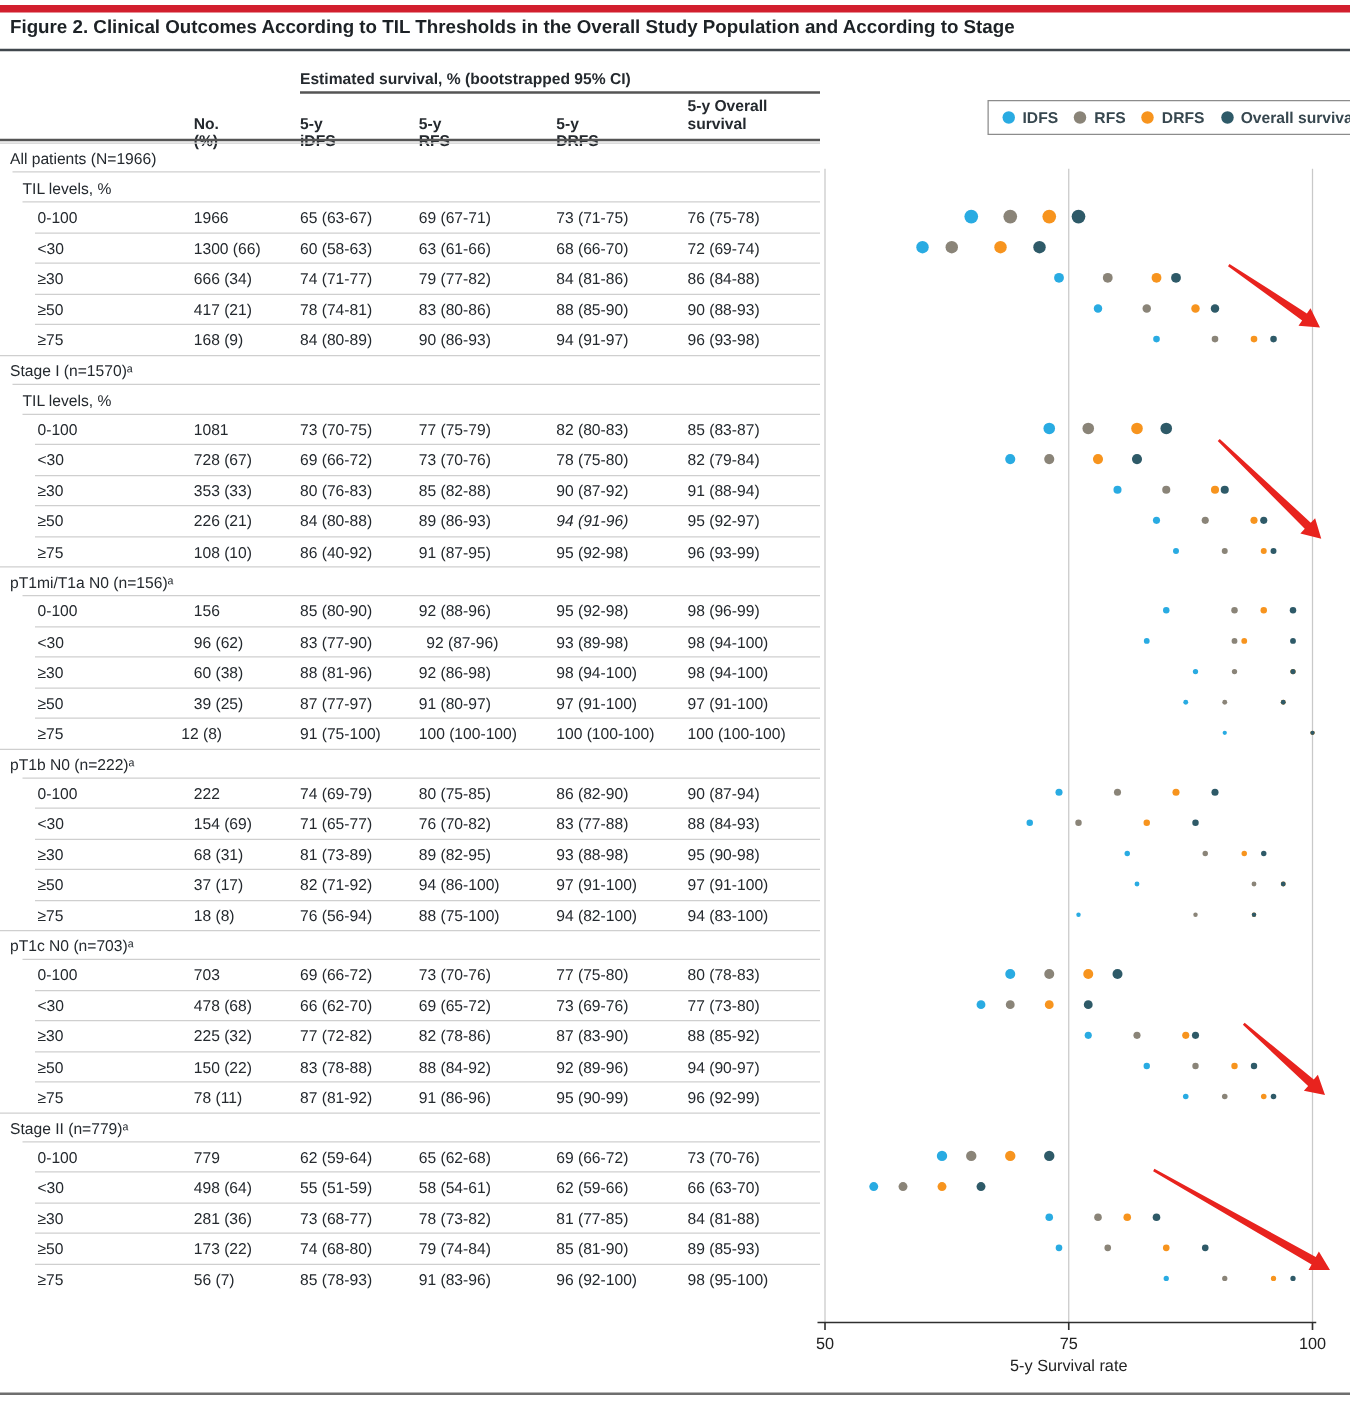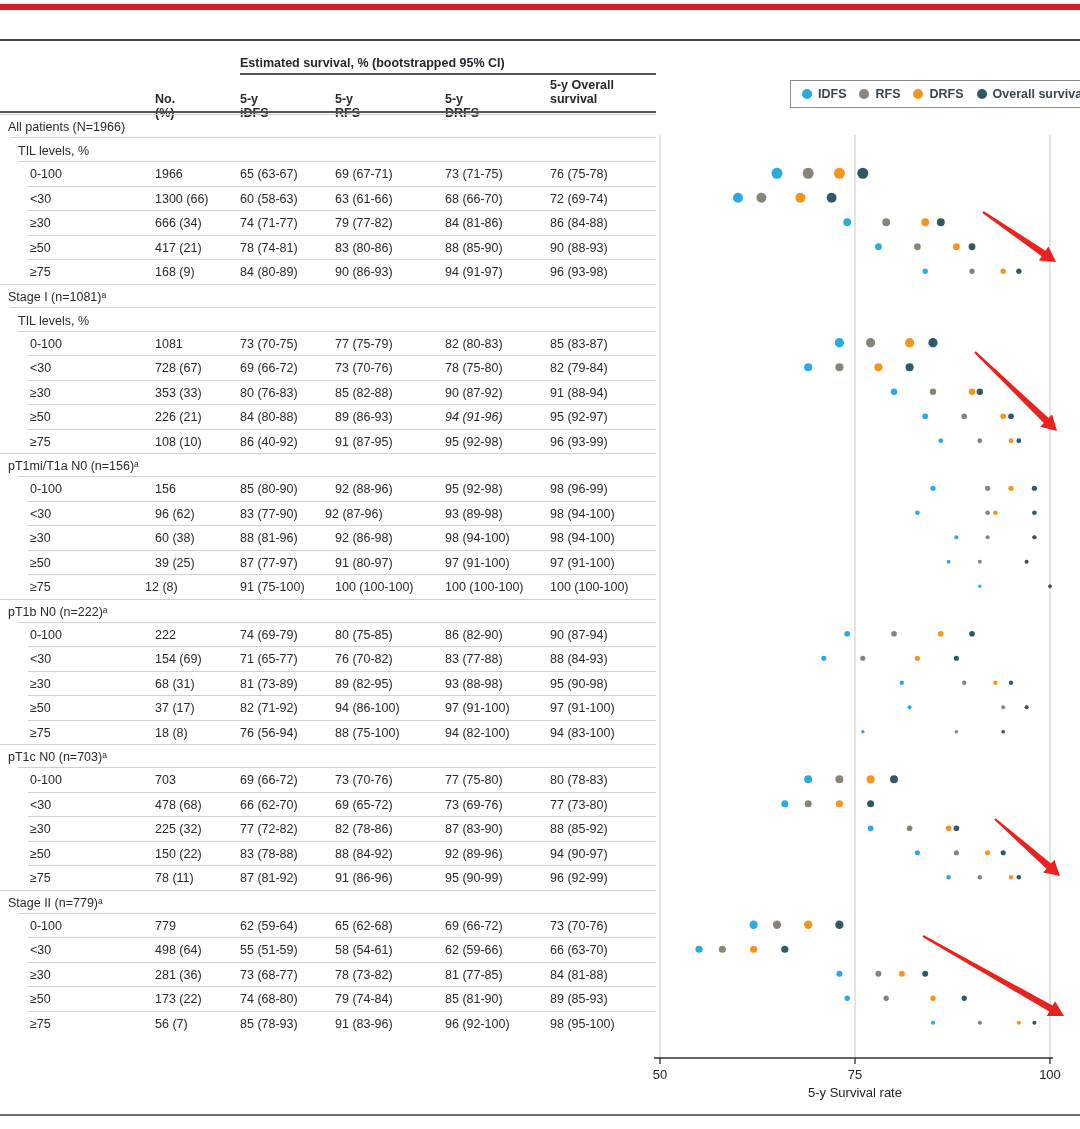--- a/index.html
+++ b/index.html
@@ -21,20 +21,21 @@
   .leg-item{display:inline-flex;align-items:center;gap:6px;font-size:12.5px;font-weight:700;color:#37474f;white-space:nowrap;}
   .leg-dot{width:10px;height:10px;border-radius:50%;display:inline-block;}
   svg text{font-family:"Liberation Sans",sans-serif;}
   #bottom-rule{left:0;top:1114px;width:1080px;height:1.5px;background:#6e6e6e;}
 </style>
 </head>
 <body>
 
 <div id="fig">
   <div id="top-bar" class="abs" style="background: rgb(210, 31, 46);"></div>
+  <div id="title" class="abs">Figure 2. Clinical Outcomes According to TIL Thresholds in the Overall Study Population and According to Stage</div>
   <div id="title-rule" class="abs"></div>
 
   <div id="span-header" class="abs">Estimated survival, % (bootstrapped 95% CI)</div>
   <div id="span-rule" class="abs"></div>
   <div id="col-headers" class="abs" style="left:0;top:0;">
       <div class="col-h abs" style="left: 155px; top: 92px;">No. (%)</div>
       <div class="col-h abs" style="left: 240px; top: 92px;">5-y iDFS</div>
       <div class="col-h abs" style="left: 335px; top: 92px;">5-y RFS</div>
       <div class="col-h abs" style="left: 445px; top: 92px;">5-y DRFS</div>
       <div class="col-h abs" style="left: 550px; top: 78px; width: 82px; white-space: normal;">5-y Overall survival</div>
@@ -77,21 +78,21 @@
         <div class="cell" style="left: 522px;">90 (88-93)</div>
       </div>
       <div class="abs row-line" style="left: 28px; top: 259px; width: 628px; height: 24.5px;">
         <div class="cell" style="left: 2px;">≥75</div>
         <div class="cell" style="left: 127px;">168 (9)</div>
         <div class="cell" style="left: 212px;">84 (80-89)</div>
         <div class="cell" style="left: 307px;">90 (86-93)</div>
         <div class="cell" style="left: 417px;">94 (91-97)</div>
         <div class="cell" style="left: 522px;">96 (93-98)</div>
       </div>
-      <div class="abs sec-h row-line" style="left: 0px; top: 283.5px; width: 656px; height: 23px; box-sizing: border-box; padding: 5px 0px 0px 8px;">Stage I (n=1081)ᵃ</div>
+      <div class="abs sec-h row-line" style="left: 0px; top: 283.5px; width: 656px; height: 23px; box-sizing: border-box; padding: 5px 0px 0px 8px;">Stage I (n=1570)ᵃ</div>
       <div class="abs sec-h row-line" style="left: 10px; top: 306.5px; width: 646px; height: 24px; box-sizing: border-box; padding: 6px 0px 0px 8px;">TIL levels, %</div>
       <div class="abs row-line" style="left: 18px; top: 330.5px; width: 638px; height: 24.5px;">
         <div class="cell" style="left: 12px;">0-100</div>
         <div class="cell" style="left: 137px;">1081</div>
         <div class="cell" style="left: 222px;">73 (70-75)</div>
         <div class="cell" style="left: 317px;">77 (75-79)</div>
         <div class="cell" style="left: 427px;">82 (80-83)</div>
         <div class="cell" style="left: 532px;">85 (83-87)</div>
       </div>
       <div class="abs row-line" style="left: 28px; top: 355px; width: 628px; height: 24.5px;">
@@ -132,21 +133,21 @@
         <div class="cell" style="left: 137px;">156</div>
         <div class="cell" style="left: 222px;">85 (80-90)</div>
         <div class="cell" style="left: 317px;">92 (88-96)</div>
         <div class="cell" style="left: 427px;">95 (92-98)</div>
         <div class="cell" style="left: 532px;">98 (96-99)</div>
       </div>
       <div class="abs row-line" style="left: 28px; top: 500.5px; width: 628px; height: 24.5px;">
         <div class="cell" style="left: 2px;">&lt;30</div>
         <div class="cell" style="left: 127px;">96 (62)</div>
         <div class="cell" style="left: 212px;">83 (77-90)</div>
-        <div class="cell" style="left: 297px;">92 (87-96)</div>
+        <div class="cell" style="left: 313px;">92 (87-96)</div>
         <div class="cell" style="left: 417px;">93 (89-98)</div>
         <div class="cell" style="left: 522px;">98 (94-100)</div>
       </div>
       <div class="abs row-line" style="left: 28px; top: 525px; width: 628px; height: 24.5px;">
         <div class="cell" style="left: 2px;">≥30</div>
         <div class="cell" style="left: 127px;">60 (38)</div>
         <div class="cell" style="left: 212px;">88 (81-96)</div>
         <div class="cell" style="left: 307px;">92 (86-98)</div>
         <div class="cell" style="left: 417px;">98 (94-100)</div>
         <div class="cell" style="left: 522px;">98 (94-100)</div>

